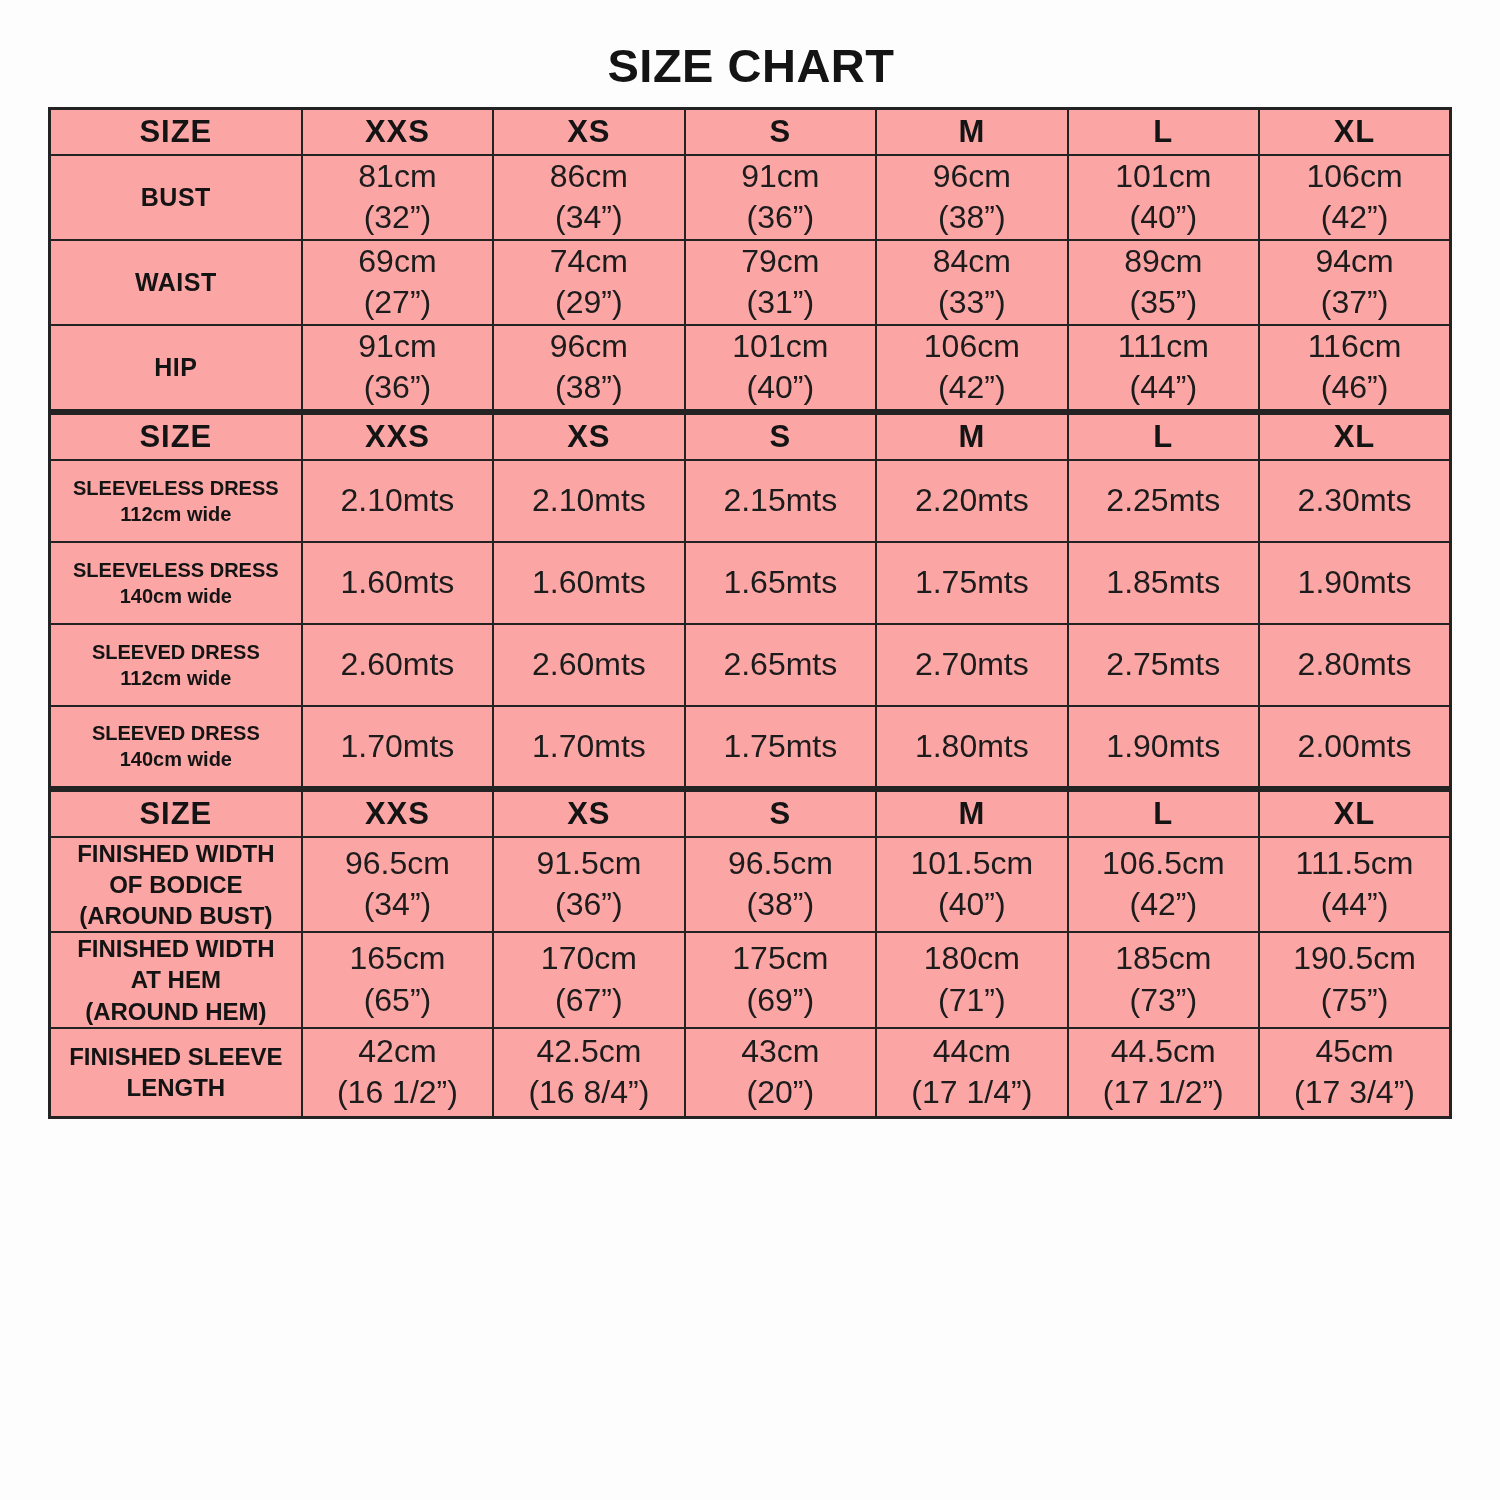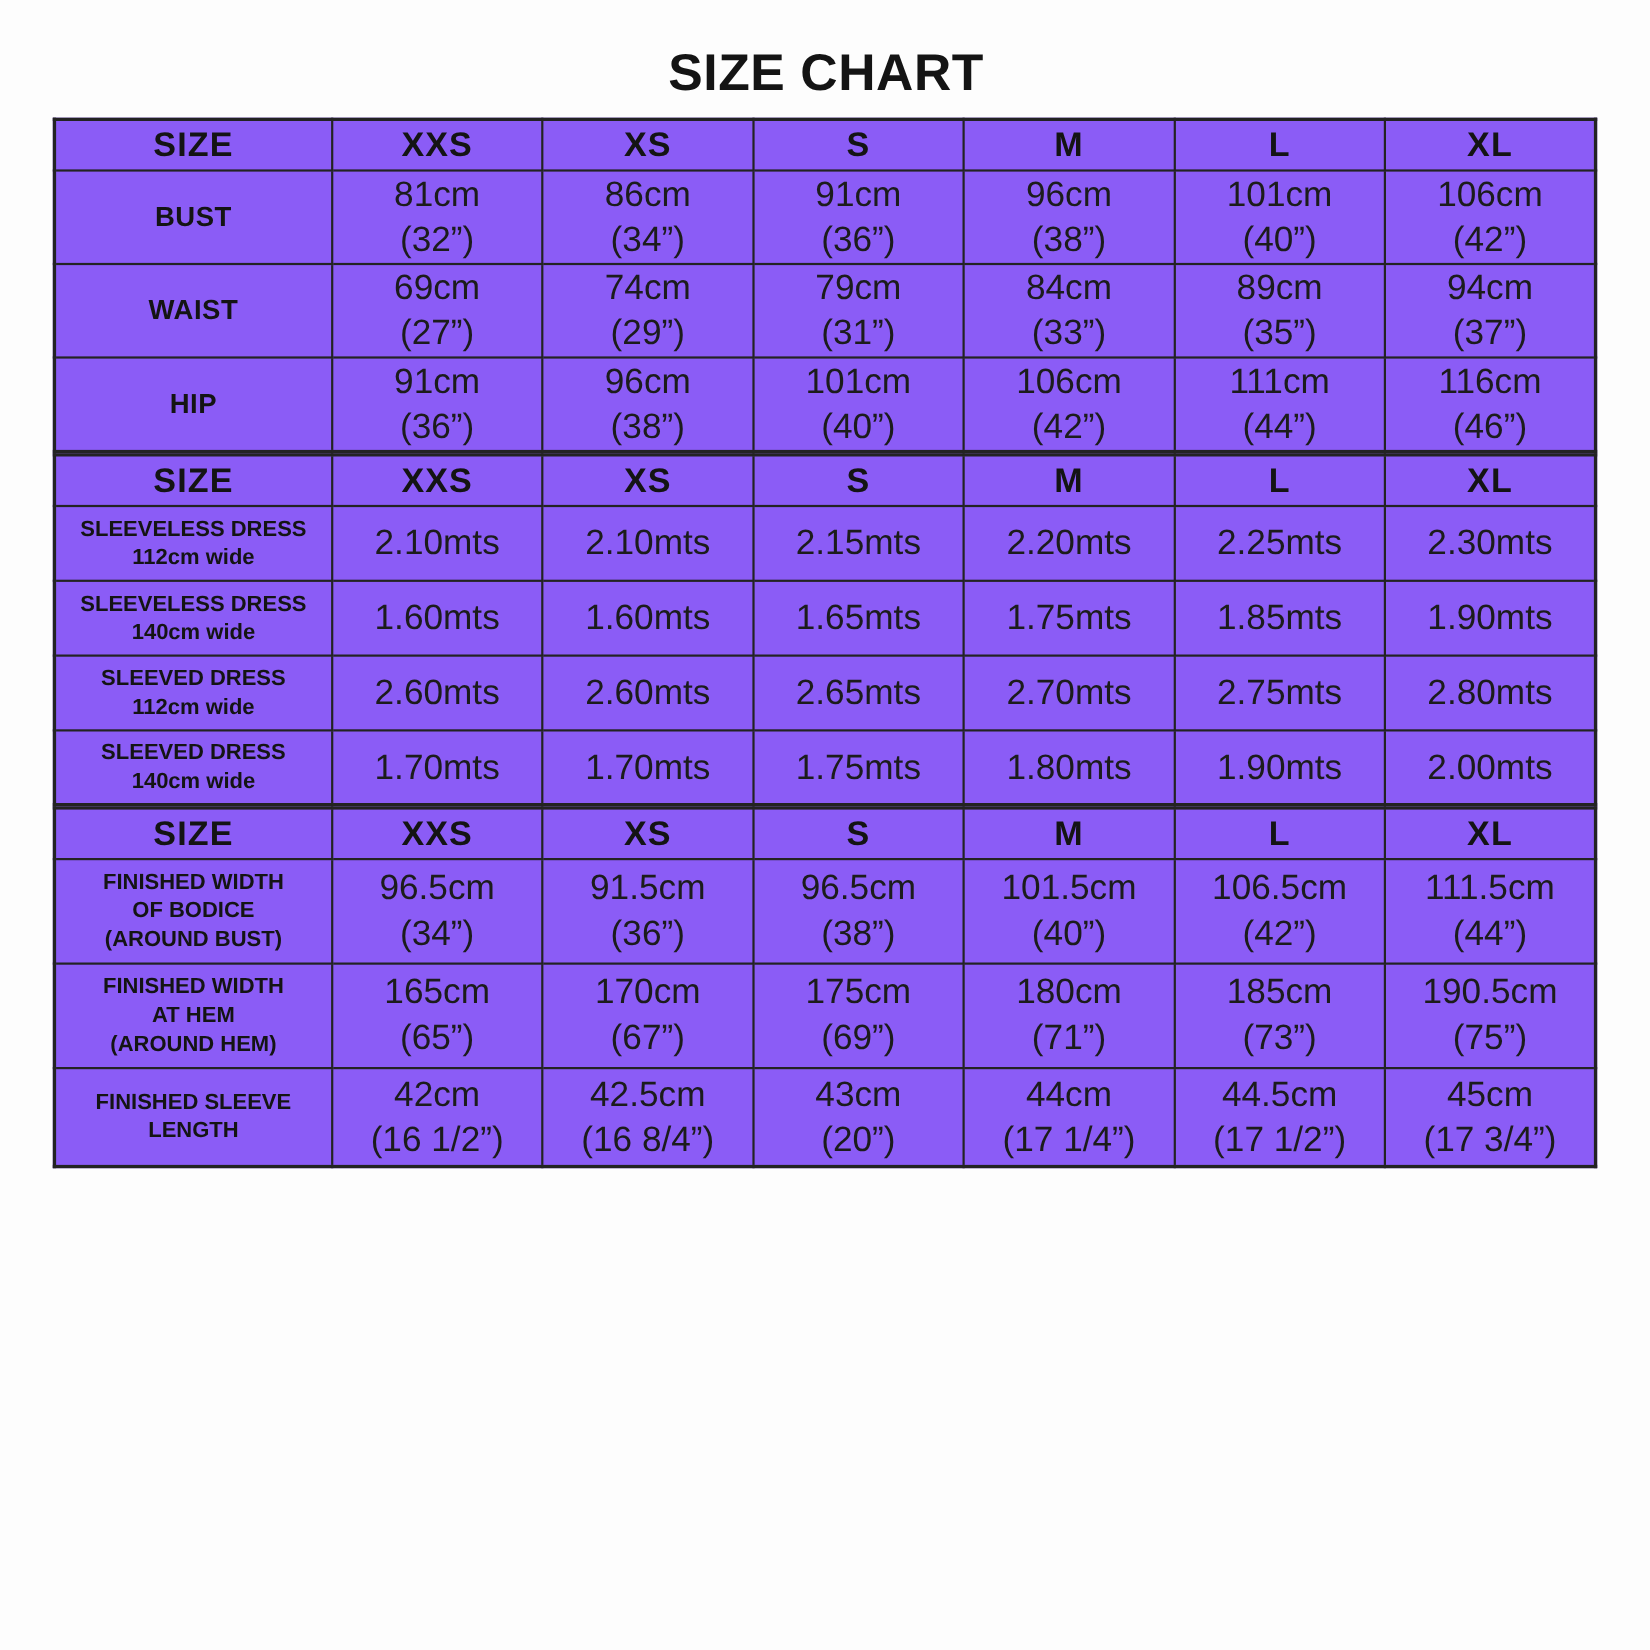--- a/index.html
+++ b/index.html
@@ -28,21 +28,21 @@
     text-align: center;
   }
   section + section h1.section-title {
     margin-top: 34px;
   }
   table.size-table {
     width: 100%;
     border-collapse: collapse;
     table-layout: fixed;
     border: 3px solid #232323;
-    background: #8b5cf6;
+    background: #fca5a5;
   }
   .size-table th, .size-table td {
     border: 2px solid #232323;
     text-align: center;
     vertical-align: middle;
     padding: 0;
   }
   .size-table thead tr { height: 46px; }
   .size-table thead th {
     font-size: 31px;
@@ -58,26 +58,26 @@
     font-size: 32px;
     font-weight: 400;
     line-height: 1.3;
     color: #1c1c1c;
   }
 
   
   table.size-chart tbody tr { height: 80px; }
   table.size-chart .row-label { font-size: 25px; letter-spacing: 0.5px; }
 
-  table.meterage tbody tr { height: 68px; }
+  table.meterage tbody tr { height: 82px; }
   table.meterage .row-label { font-size: 20px; line-height: 1.3; }
 
   table.finished tbody tr { height: 95px; }
   table.finished tbody tr:last-child { height: 90px; }
-  table.finished .row-label { font-size: 20px; line-height: 1.3; }
+  table.finished .row-label { font-size: 24px; line-height: 1.3; }
 
   .line { display: block; }
 </style>
 </head>
 <body>
 
 <div class="page">
 
   <section>
     <h1 class="section-title">SIZE CHART</h1>

